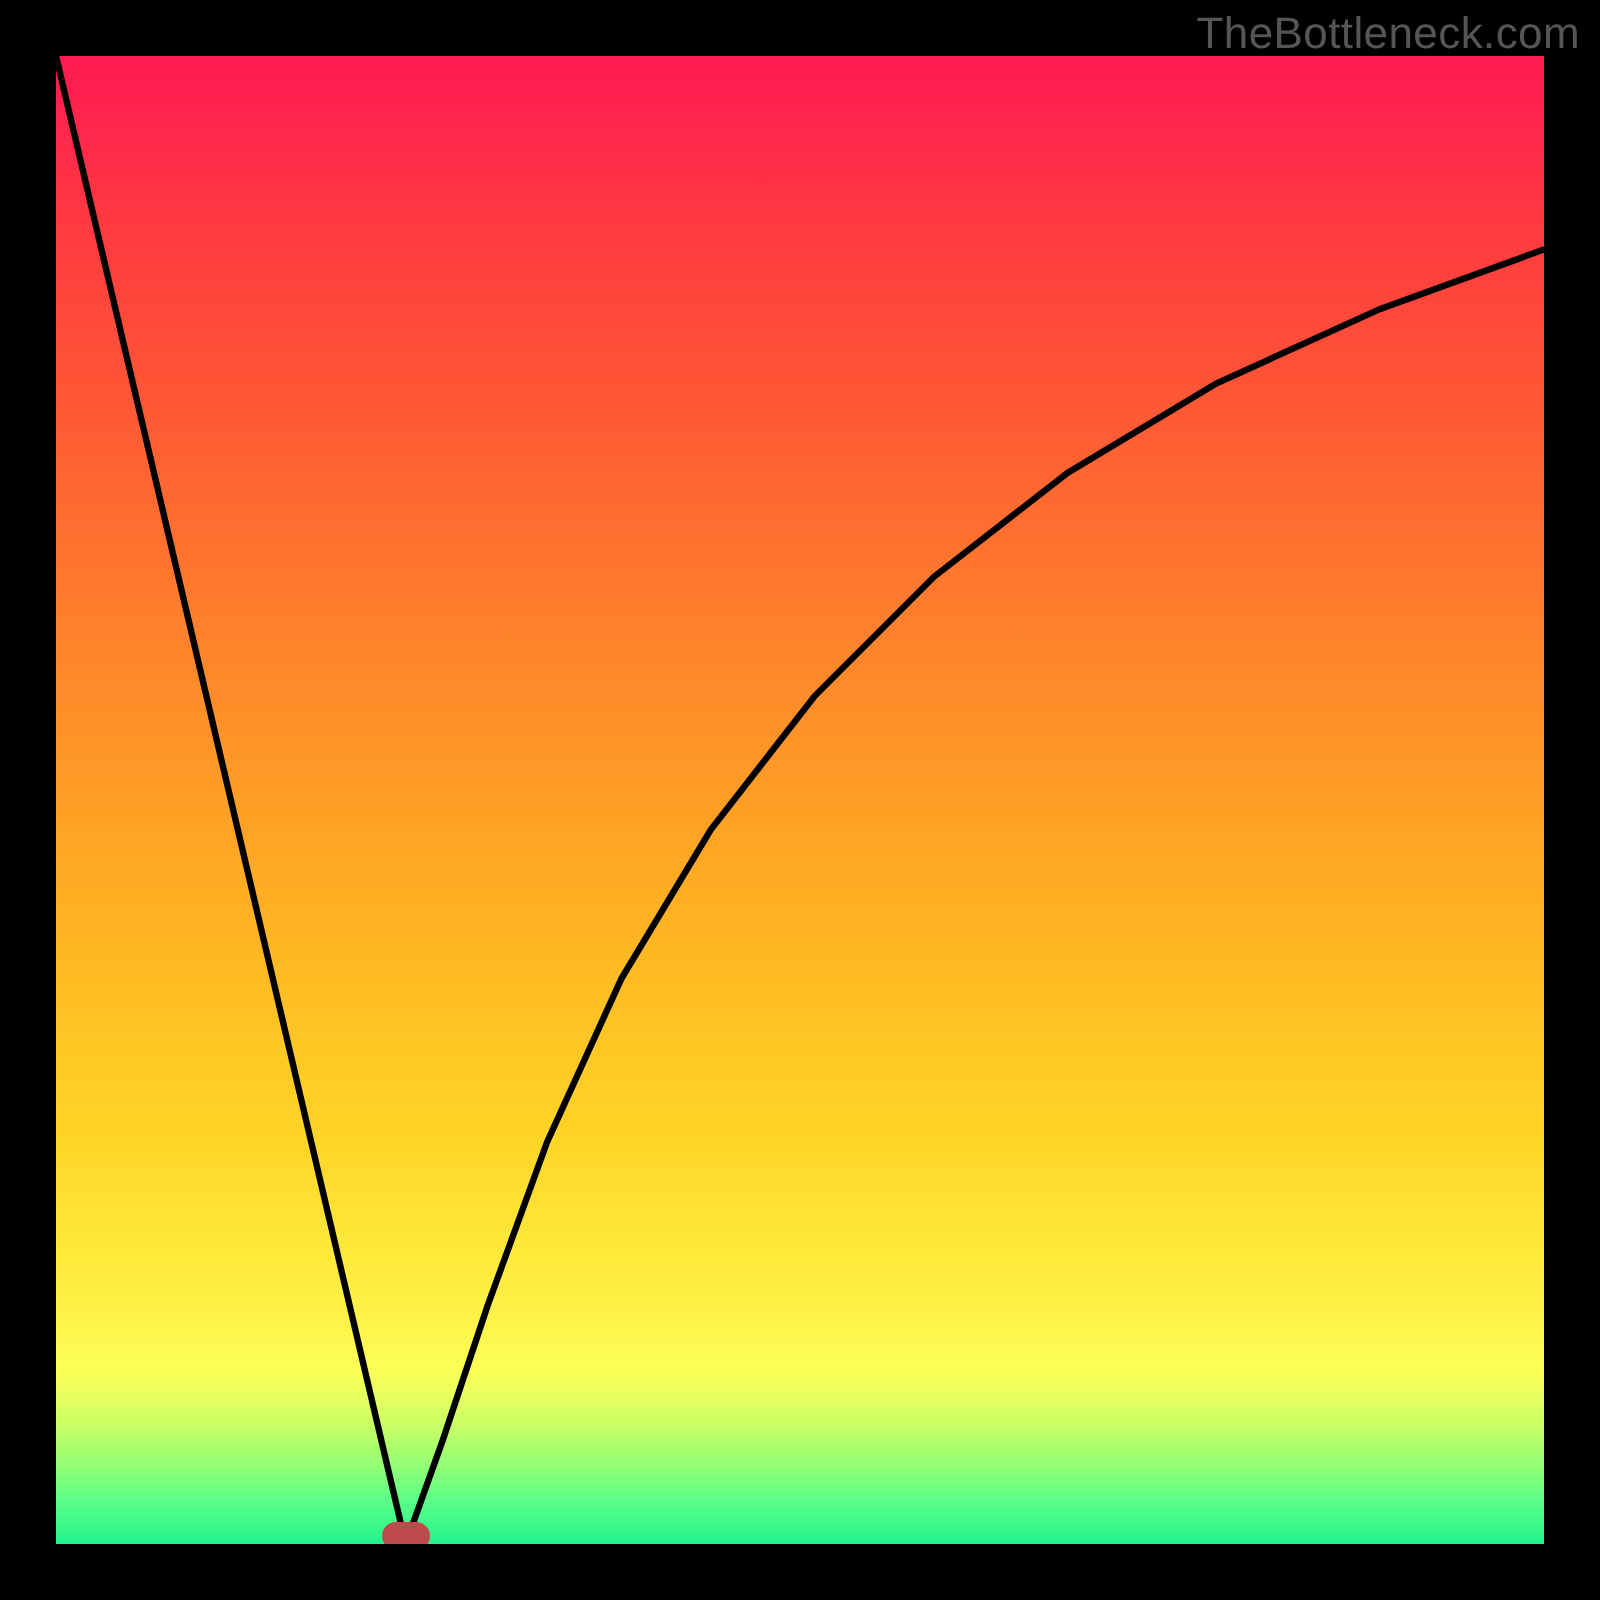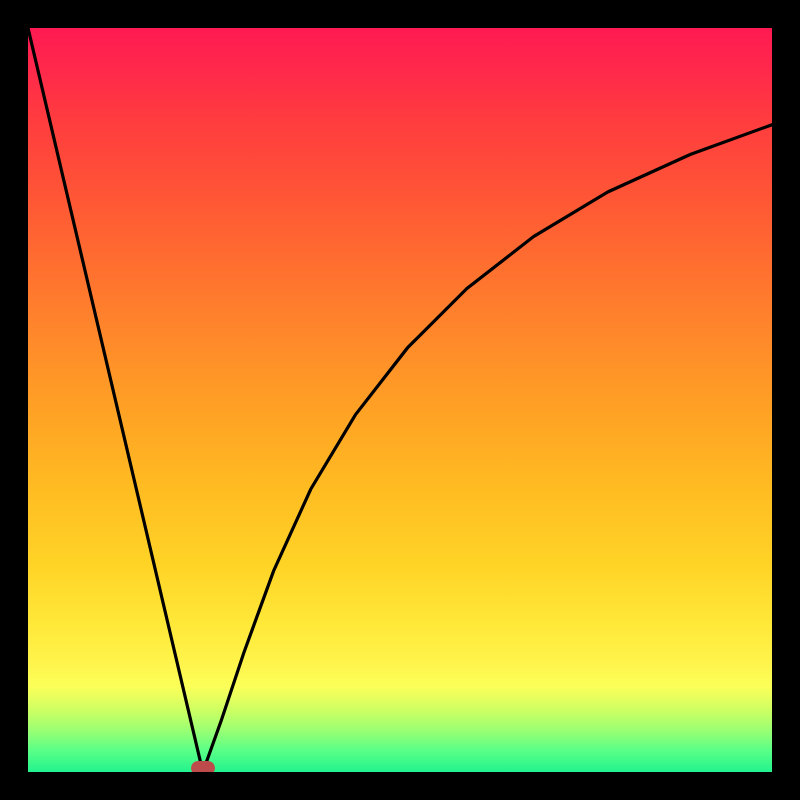--- a/index.html
+++ b/index.html
@@ -73,20 +73,21 @@
     height: 14px;
     border-radius: 7px;
     z-index: 3;
     transform: translate(-50%, -50%);
   }
 </style>
 </head>
 <body>
 
 <div class="frame">
+  <div class="watermark">TheBottleneck.com</div>
 
   <div class="plot">
     <div class="gradient"></div>
 
     <svg class="curves" viewBox="0 0 744 744" preserveAspectRatio="none">
       <path fill="none" stroke="#000" stroke-width="3.2" stroke-linecap="round" d="M0.00 0.00 L174.84 744.00"></path>
       <path fill="none" stroke="#000" stroke-width="3.2" stroke-linecap="round" d="M174.84 744.00 L193.44 691.92 L215.76 624.96 L245.52 543.12 L282.72 461.28 L327.36 386.88 L379.44 319.92 L438.96 260.40 L505.92 208.32 L580.32 163.68 L662.16 126.48 L744.00 96.72"></path>
     </svg>
 
     <div class="marker" style="left: 174.84px; top: 740.28px; background: rgb(190, 75, 75);"></div>

